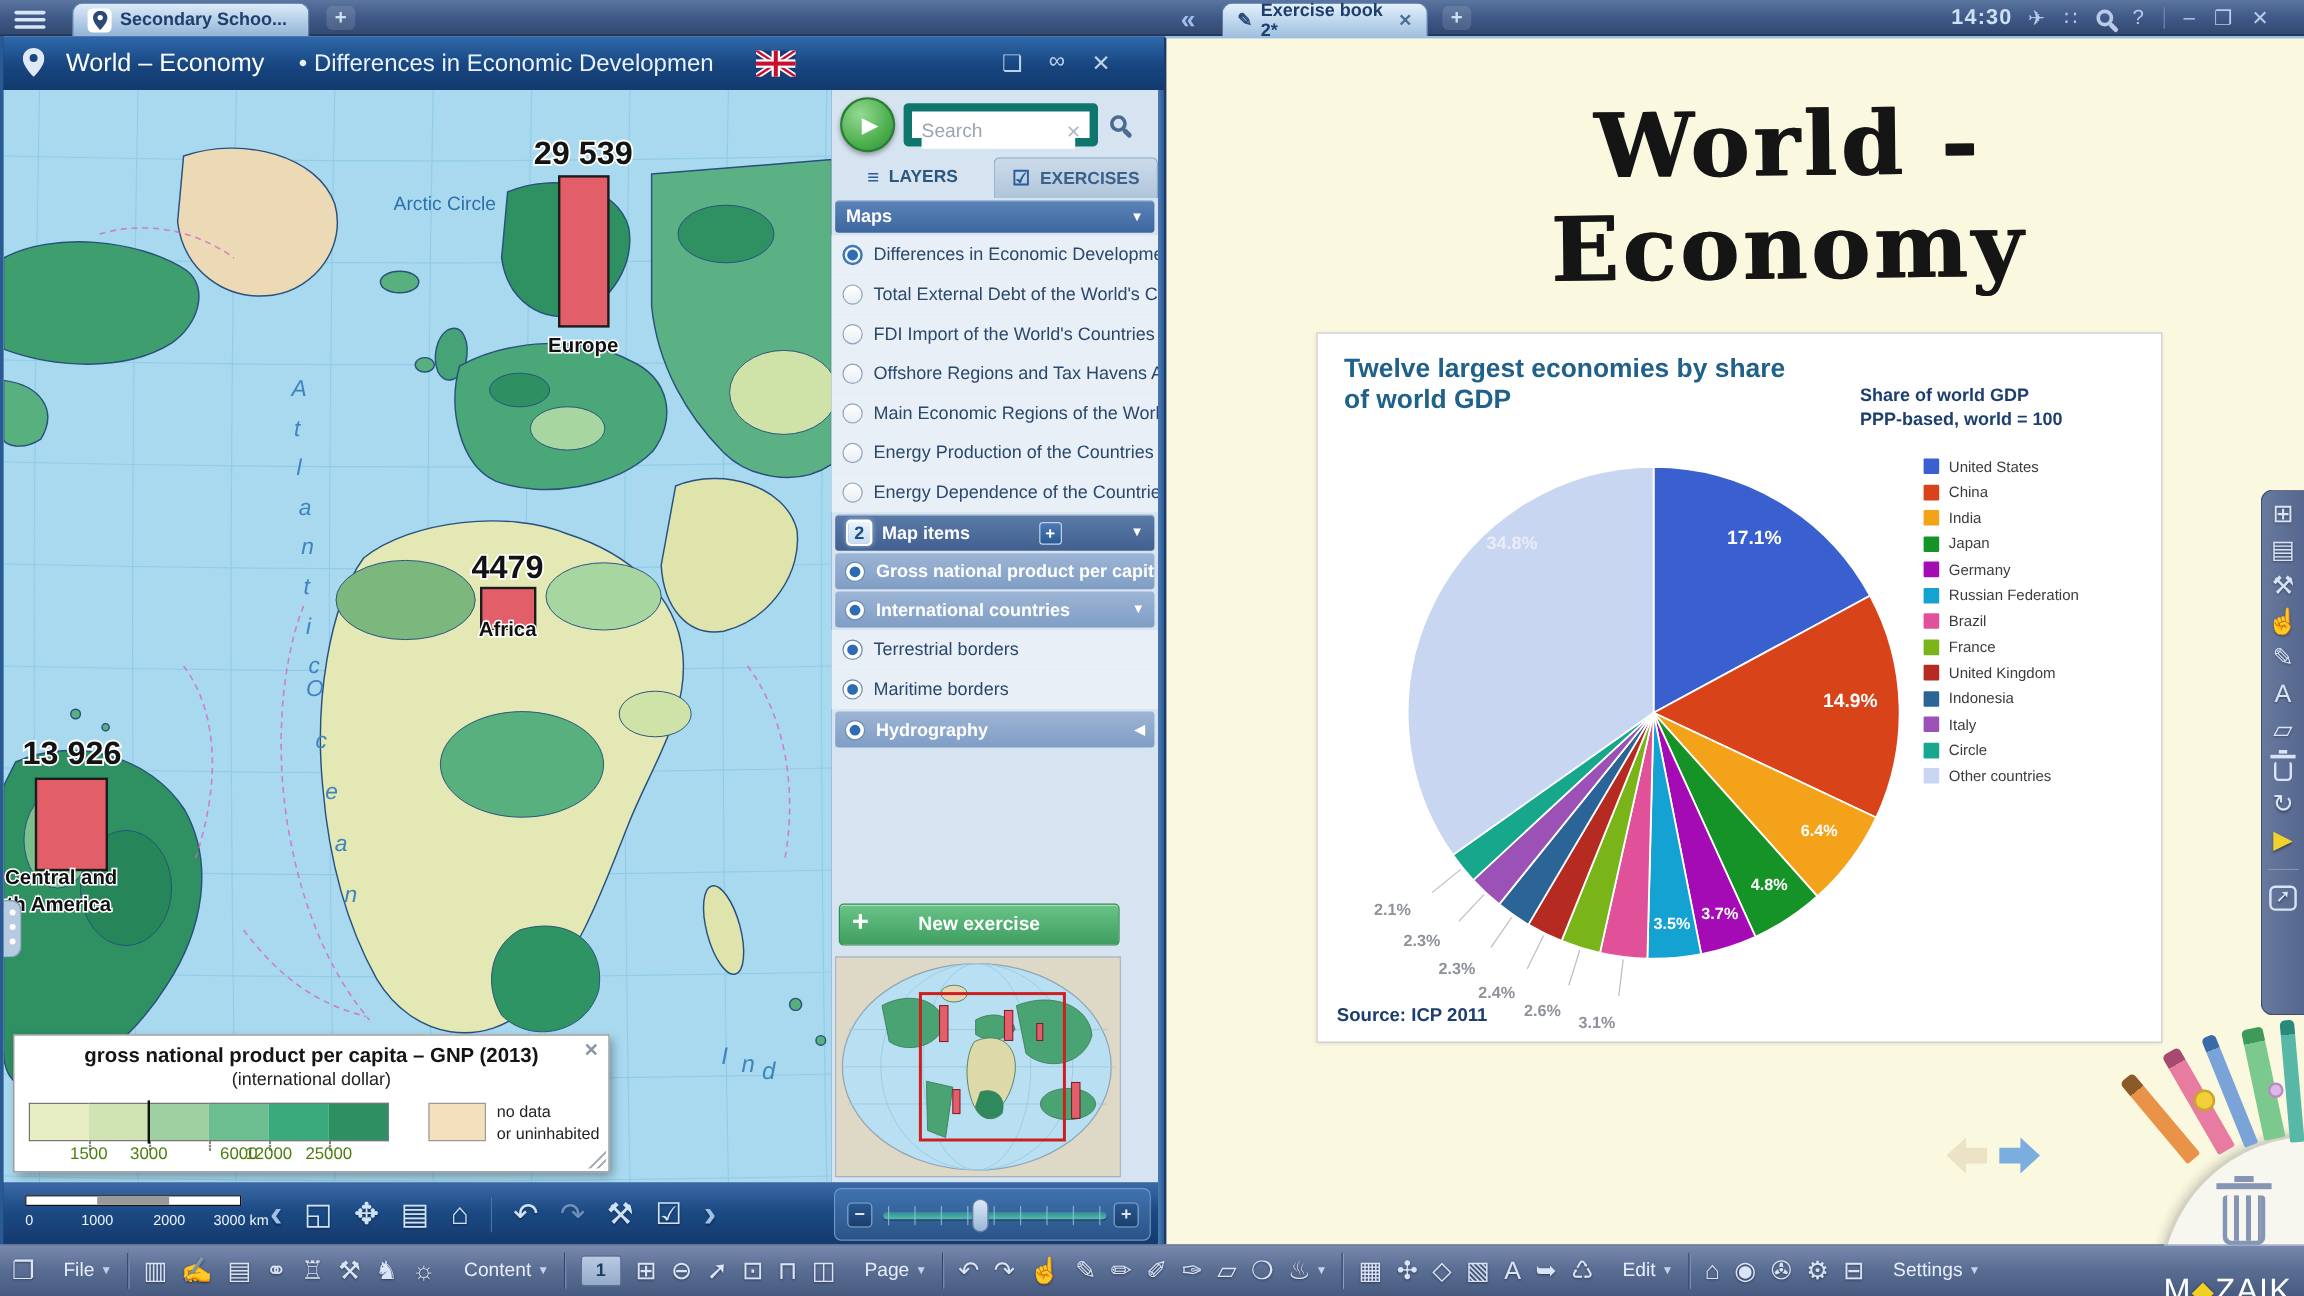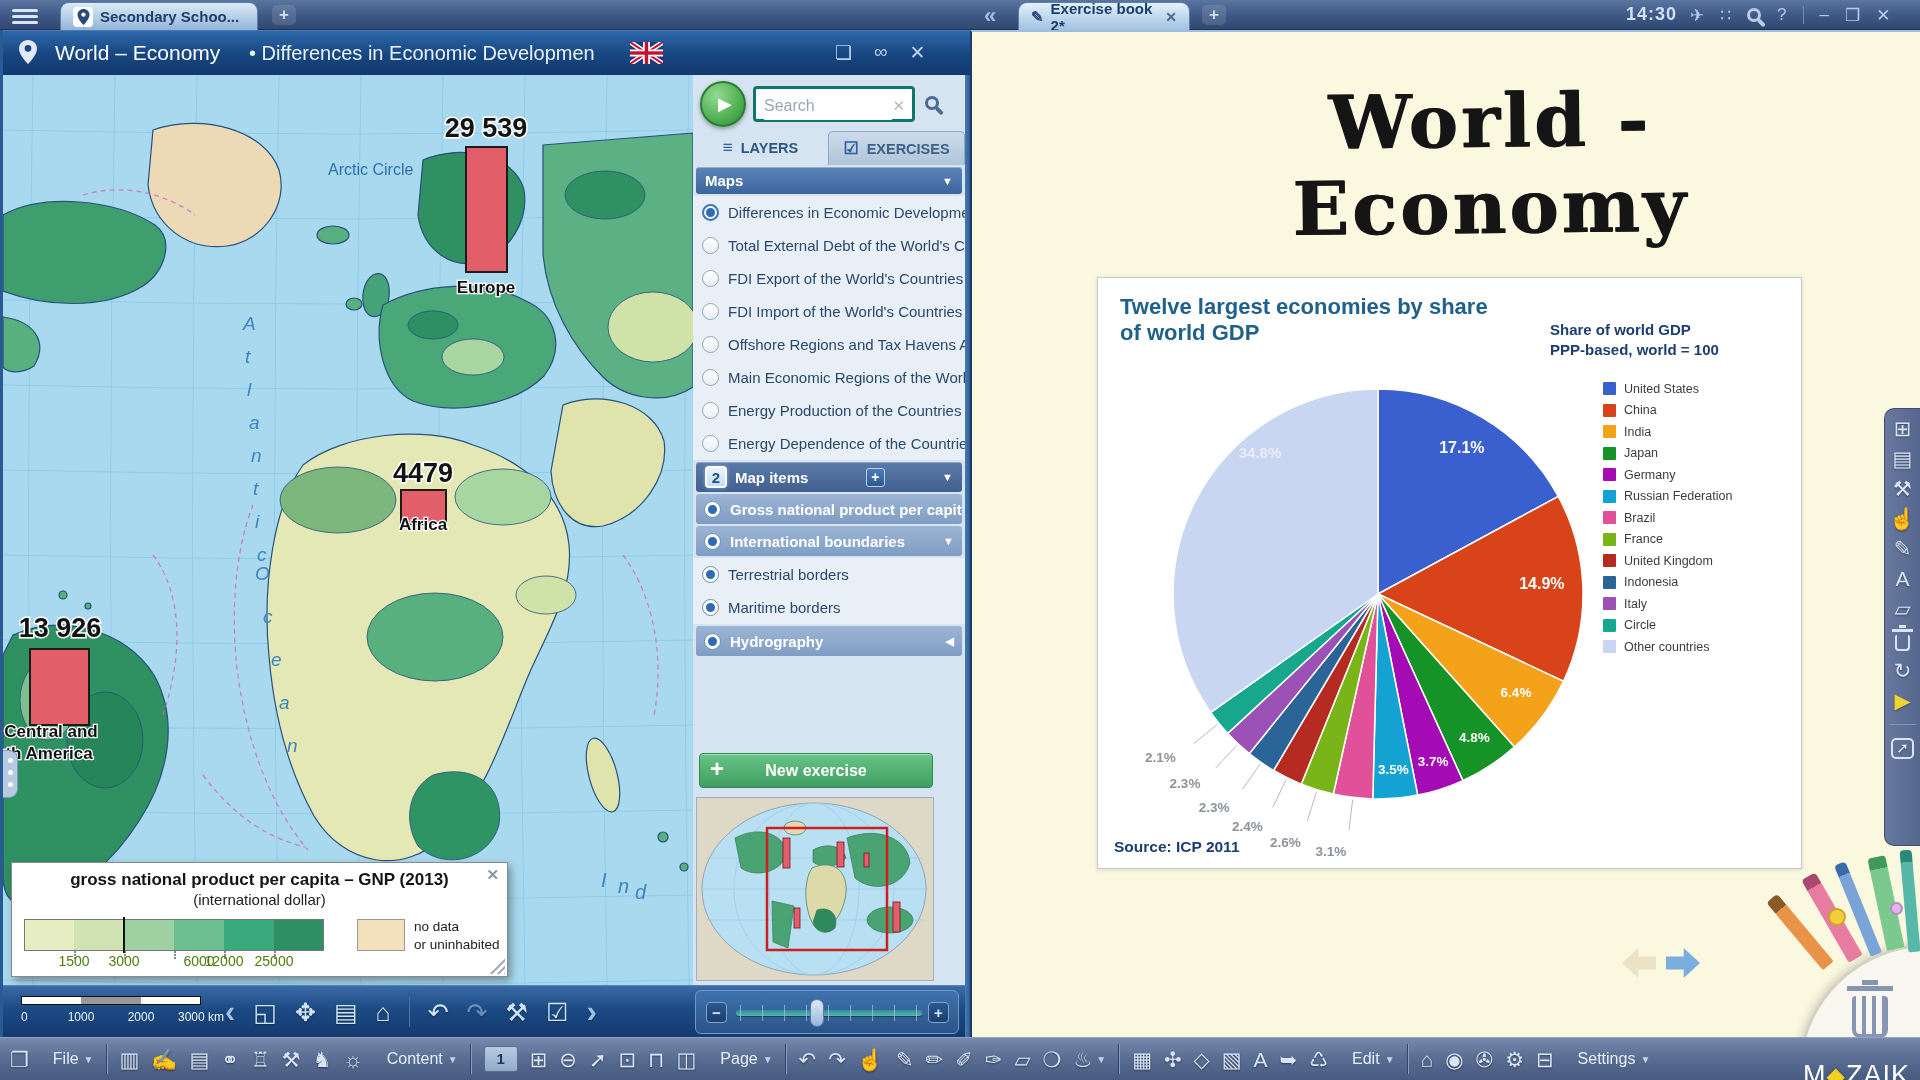--- a/index.html
+++ b/index.html
@@ -60,21 +60,21 @@
 .lg-resize { position:absolute; right:2px; bottom:2px; width:17px; height:17px;
   background:repeating-linear-gradient(135deg, transparent 0 3px, #a8b0ba 3px 5px); clip-path:polygon(100% 0,100% 100%,0 100%); }
 
 
 .sbar { position:absolute; left:690px; top:45px; width:272px; height:910px; background:#d6e3f0; }
 .playbtn { position:absolute; left:7px; top:6px; width:46px; height:46px; border-radius:50%;
   background:radial-gradient(circle at 35% 30%, #93da93, #4cae4c 62%, #2e8b3e);
   border:2px solid #2a7d35; box-shadow:0 2px 4px rgba(0,0,0,.35); color:#fff; font-size:18px;
   display:flex; align-items:center; justify-content:center; padding-left:4px; }
 .searchbox { position:absolute; left:60px; top:11px; width:162px; height:36px; background:#fff;
-  border:3px solid #0f766e; border-radius:4px; }
+  border:7px solid #0f766e; border-radius:4px; }
 .searchbox input { position:absolute; left:8px; top:3px; width:128px; height:28px; border:none; outline:none;
   font-size:16px; color:#444; font-family:"Liberation Sans",sans-serif; }
 .searchbox input::placeholder { color:#9aa6b4; }
 .s-clear { position:absolute; right:7px; top:8px; color:#b0bac6; font-size:15px; }
 .css-mag { position:relative; display:inline-block; width:14px; height:14px; border:3px solid currentColor; border-radius:50%; }
 .css-mag::after { content:''; position:absolute; width:9px; height:3.5px; background:currentColor;
   transform:rotate(45deg); right:-8px; bottom:-5px; border-radius:2px; }
 .sb-mag { position:absolute; left:232px; top:21px; color:#4a6a94; }
 .sidetabs { position:absolute; left:0; top:56px; width:272px; height:34px; display:flex; }
 .sidetab { flex:1; display:flex; align-items:center; justify-content:center; gap:8px;
@@ -423,24 +423,20 @@
           <div class="maprow">
             <span class="radio sel"></span>
             <span>Differences in Economic Development</span>
           </div>
           <div class="maprow">
             <span class="radio"></span>
             <span>Total External Debt of the World's Countries</span>
           </div>
           <div class="maprow">
             <span class="radio"></span>
-            <span>FDI Export of the World's Countries</span>
-          </div>
-          <div class="maprow">
-            <span class="radio"></span>
             <span>FDI Import of the World's Countries</span>
           </div>
           <div class="maprow">
             <span class="radio"></span>
             <span>Offshore Regions and Tax Havens Around the World</span>
           </div>
           <div class="maprow">
             <span class="radio"></span>
             <span>Main Economic Regions of the World</span>
           </div>
@@ -457,21 +453,21 @@
             <span>Map items</span>
             <span class="plusbtn mla">+</span>
             <span class="arrow">▼</span>
           </div>
           <div class="grow">
             <span class="dot"></span>
             <span>Gross national product per capita</span>
           </div>
           <div class="grow">
             <span class="dot"></span>
-            <span>International boundaries</span>
+            <span>International countries</span>
             <span class="arrow">▼</span>
           </div>
           <div class="maprow">
             <span class="dot"></span>
             <span>Terrestrial borders</span>
           </div>
           <div class="maprow">
             <span class="dot"></span>
             <span>Maritime borders</span>
           </div>

